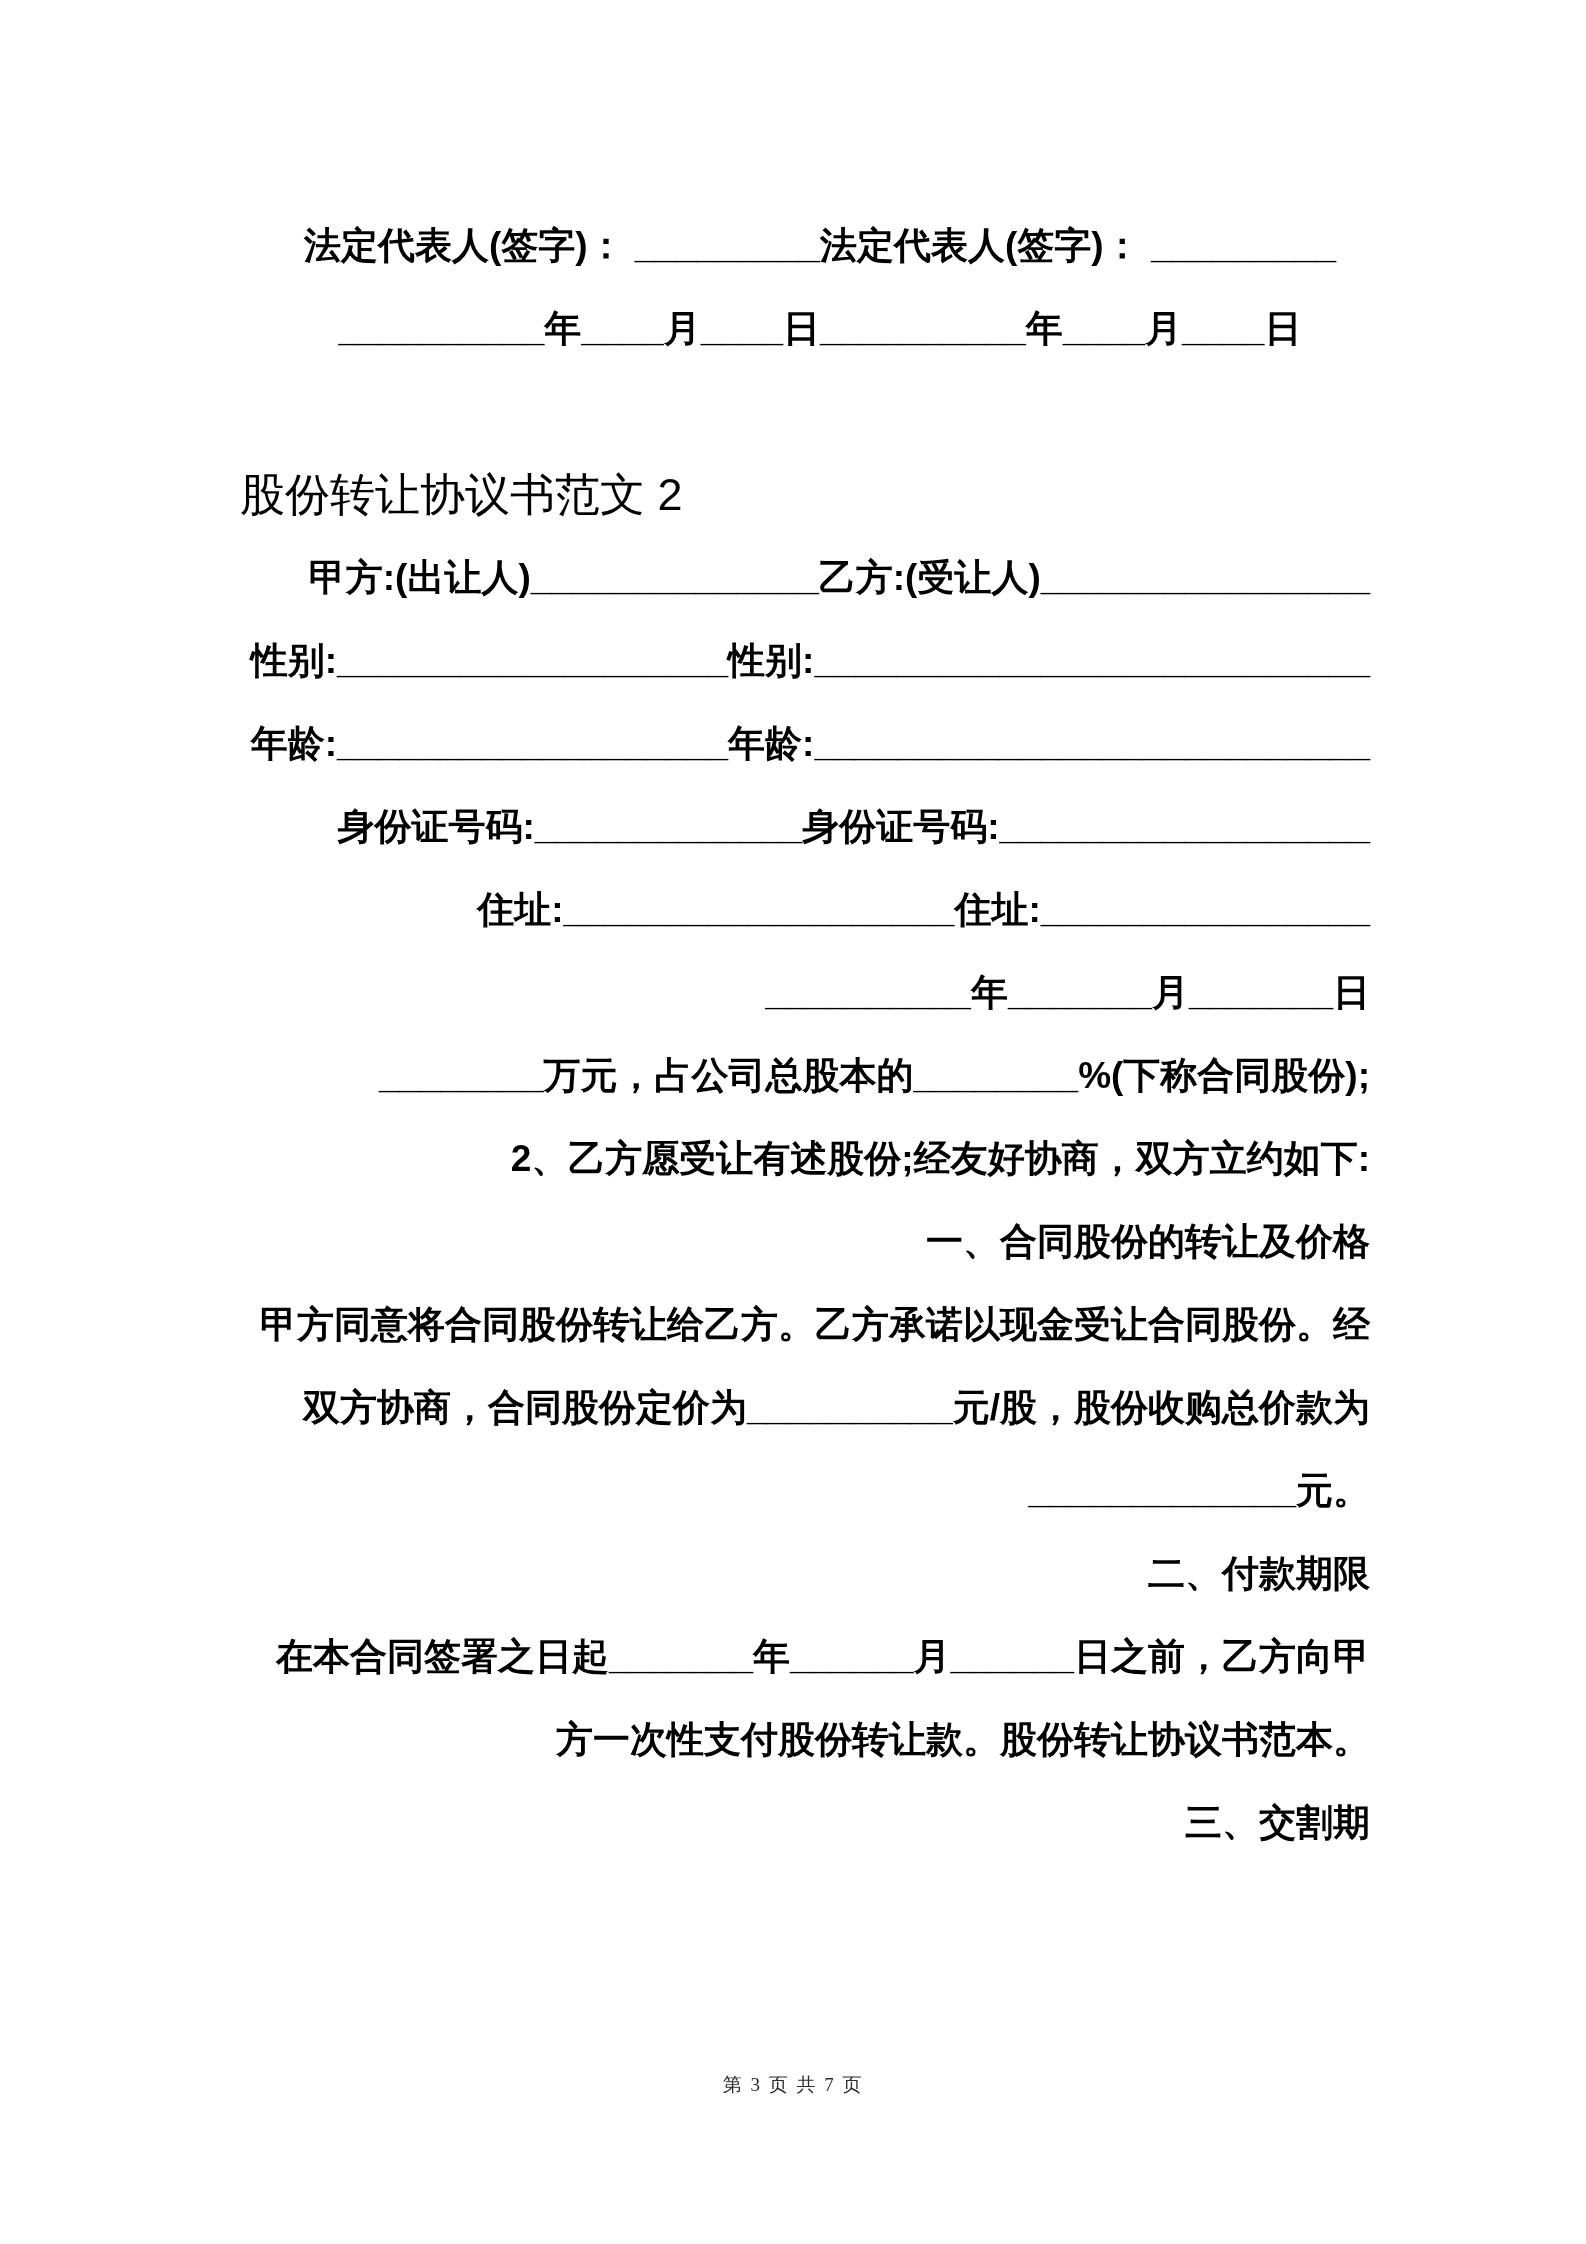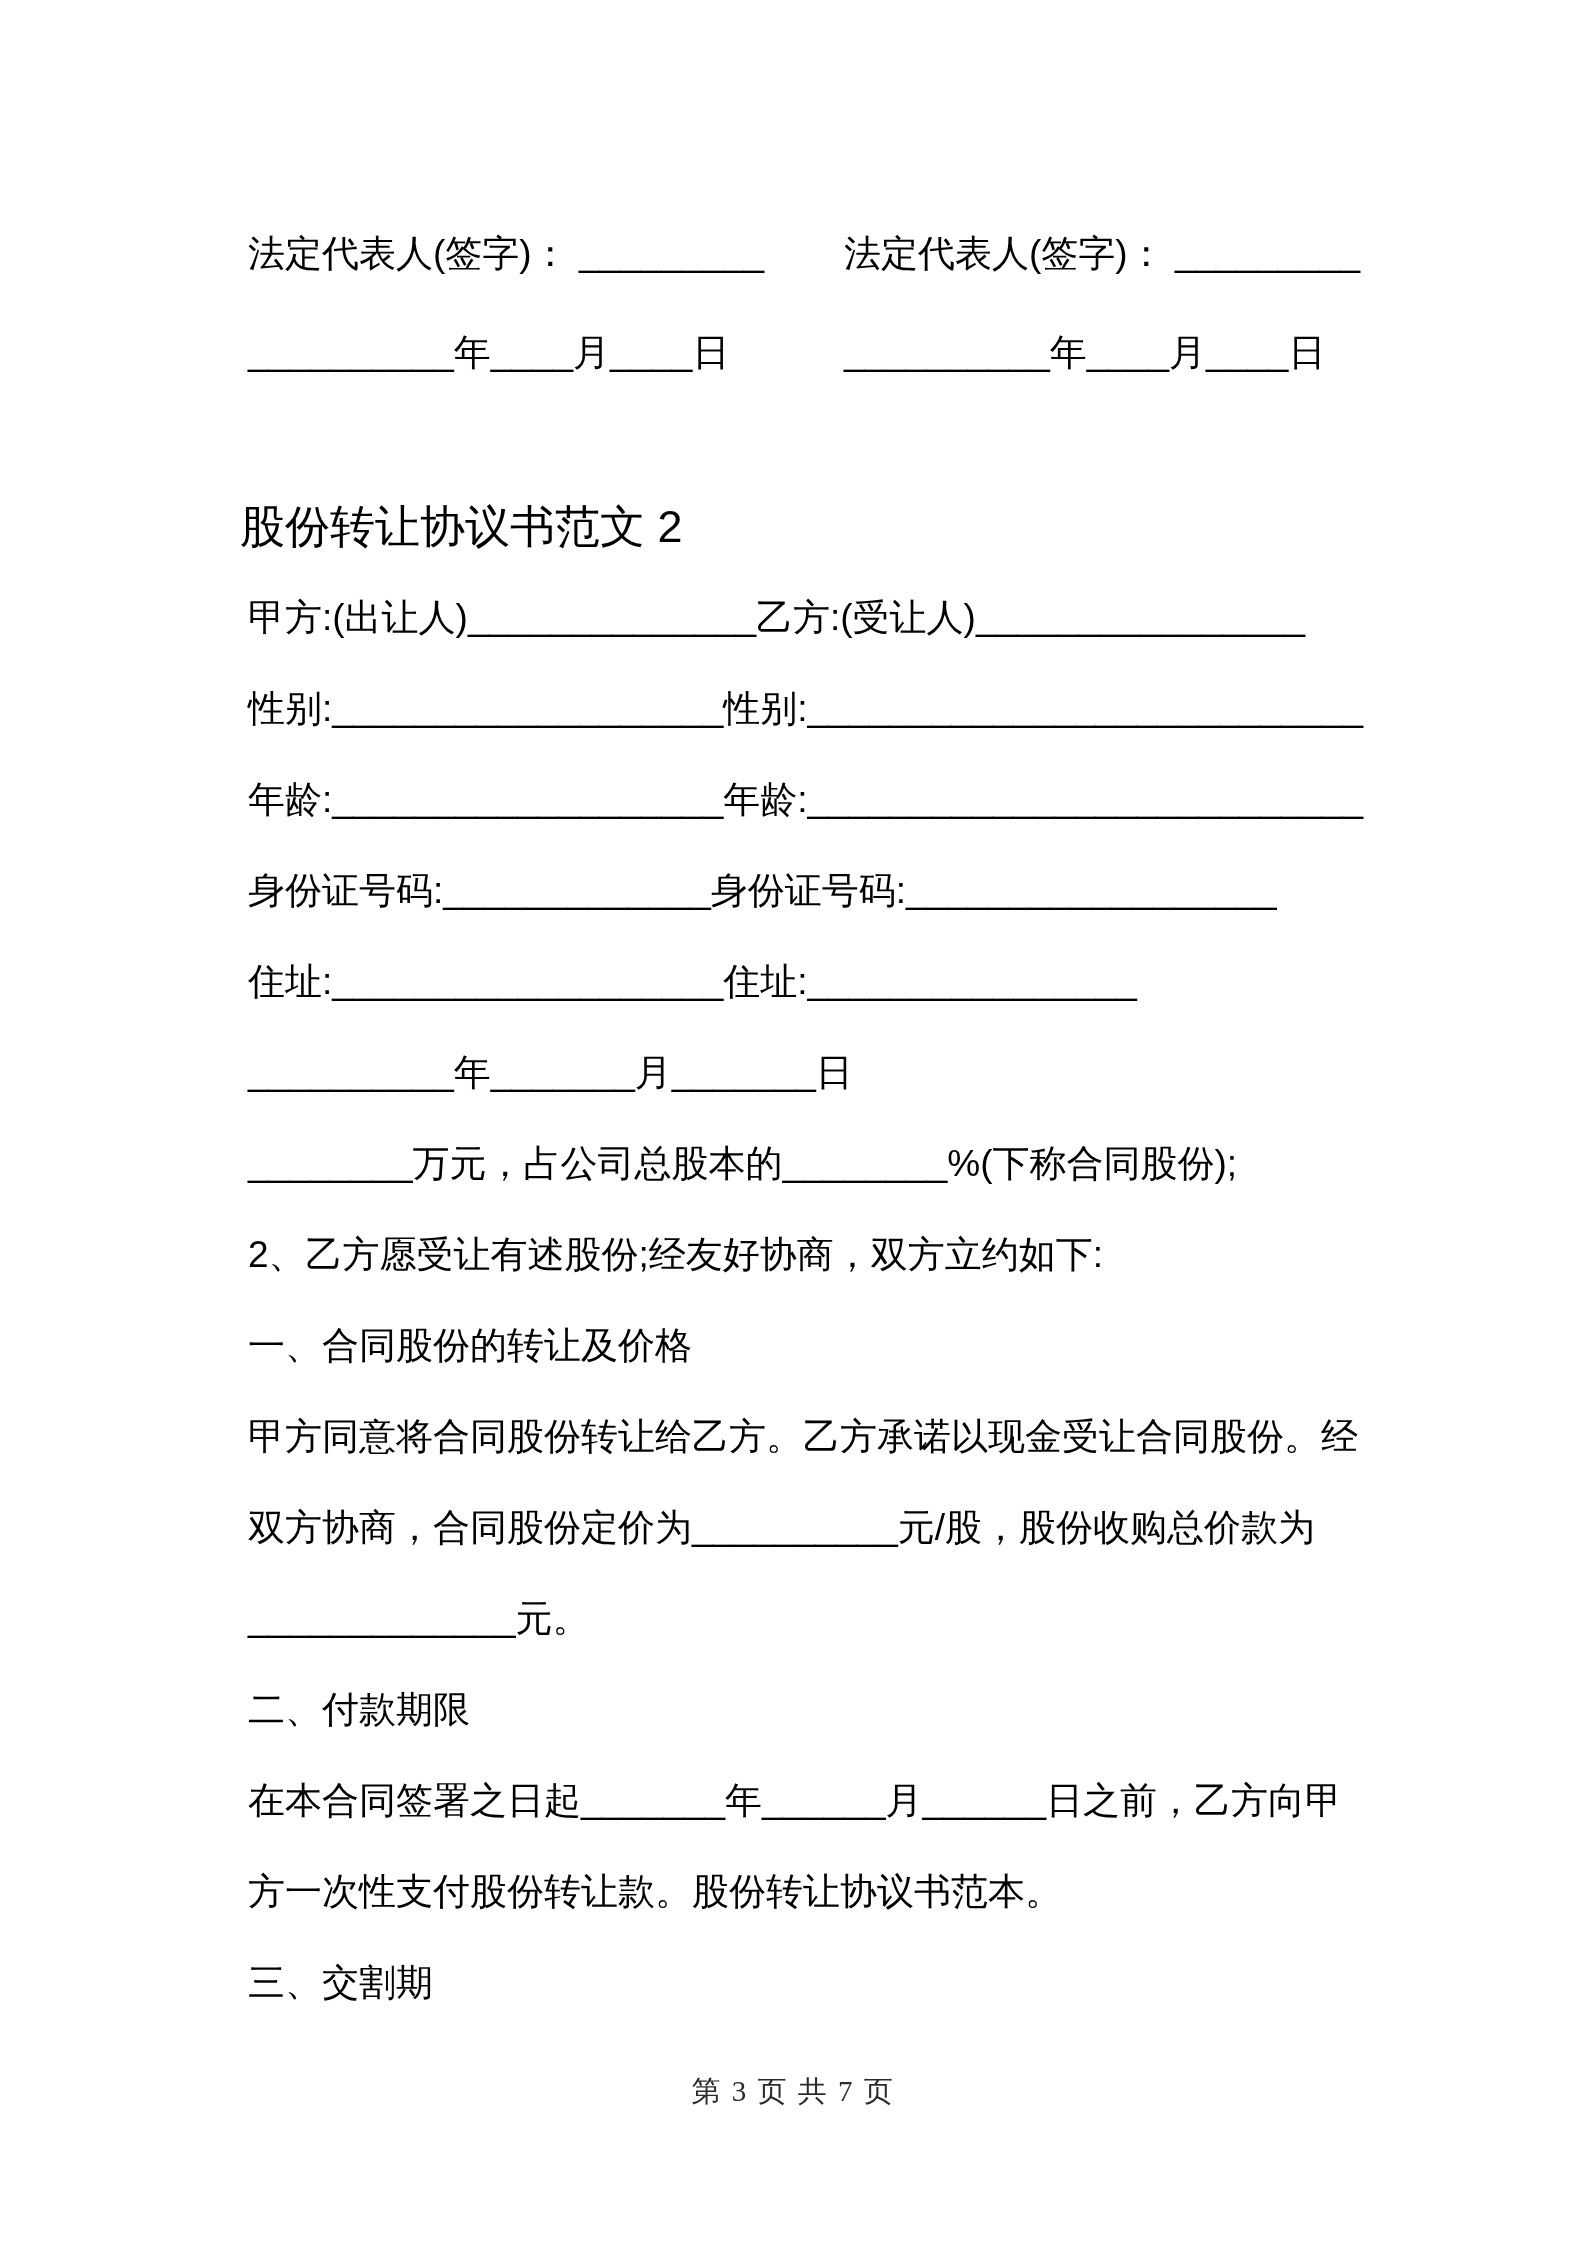--- a/index.html
+++ b/index.html
@@ -16,26 +16,27 @@
     font-family: "Liberation Sans", sans-serif;
     overflow: hidden;
   }
   .content {
     position: absolute;
     left: 240px;
     top: 204px;
     width: 1130px;
   }
   .line, .cell {
-    margin: 8px;
+    margin: 0;
     font-size: 37px;
-    font-weight: 400;
+    font-weight: 700;
     line-height: 83px;
     white-space: nowrap;
     letter-spacing: 0;
+    text-align: right;
   }
   .sig-row {
     display: flex;
   }
   .sig-row .cell.col-left {
     width: 580px;
     flex: 0 0 580px;
   }
   .heading {
     margin: 83px 0 0 0;
@@ -45,21 +46,21 @@
     white-space: nowrap;
   }
   .footer {
     position: absolute;
     top: 2072px;
     left: 0;
     width: 100%;
     text-align: center;
     font-family: "Liberation Serif", "DejaVu Serif", serif;
     font-weight: 400;
-    font-size: 29px;
+    font-size: 19px;
     color: #2b2b2b;
     letter-spacing: 2px;
   }
 </style>
 </head>
 <body>
 
 <div class="page">
   <div class="content">
 

